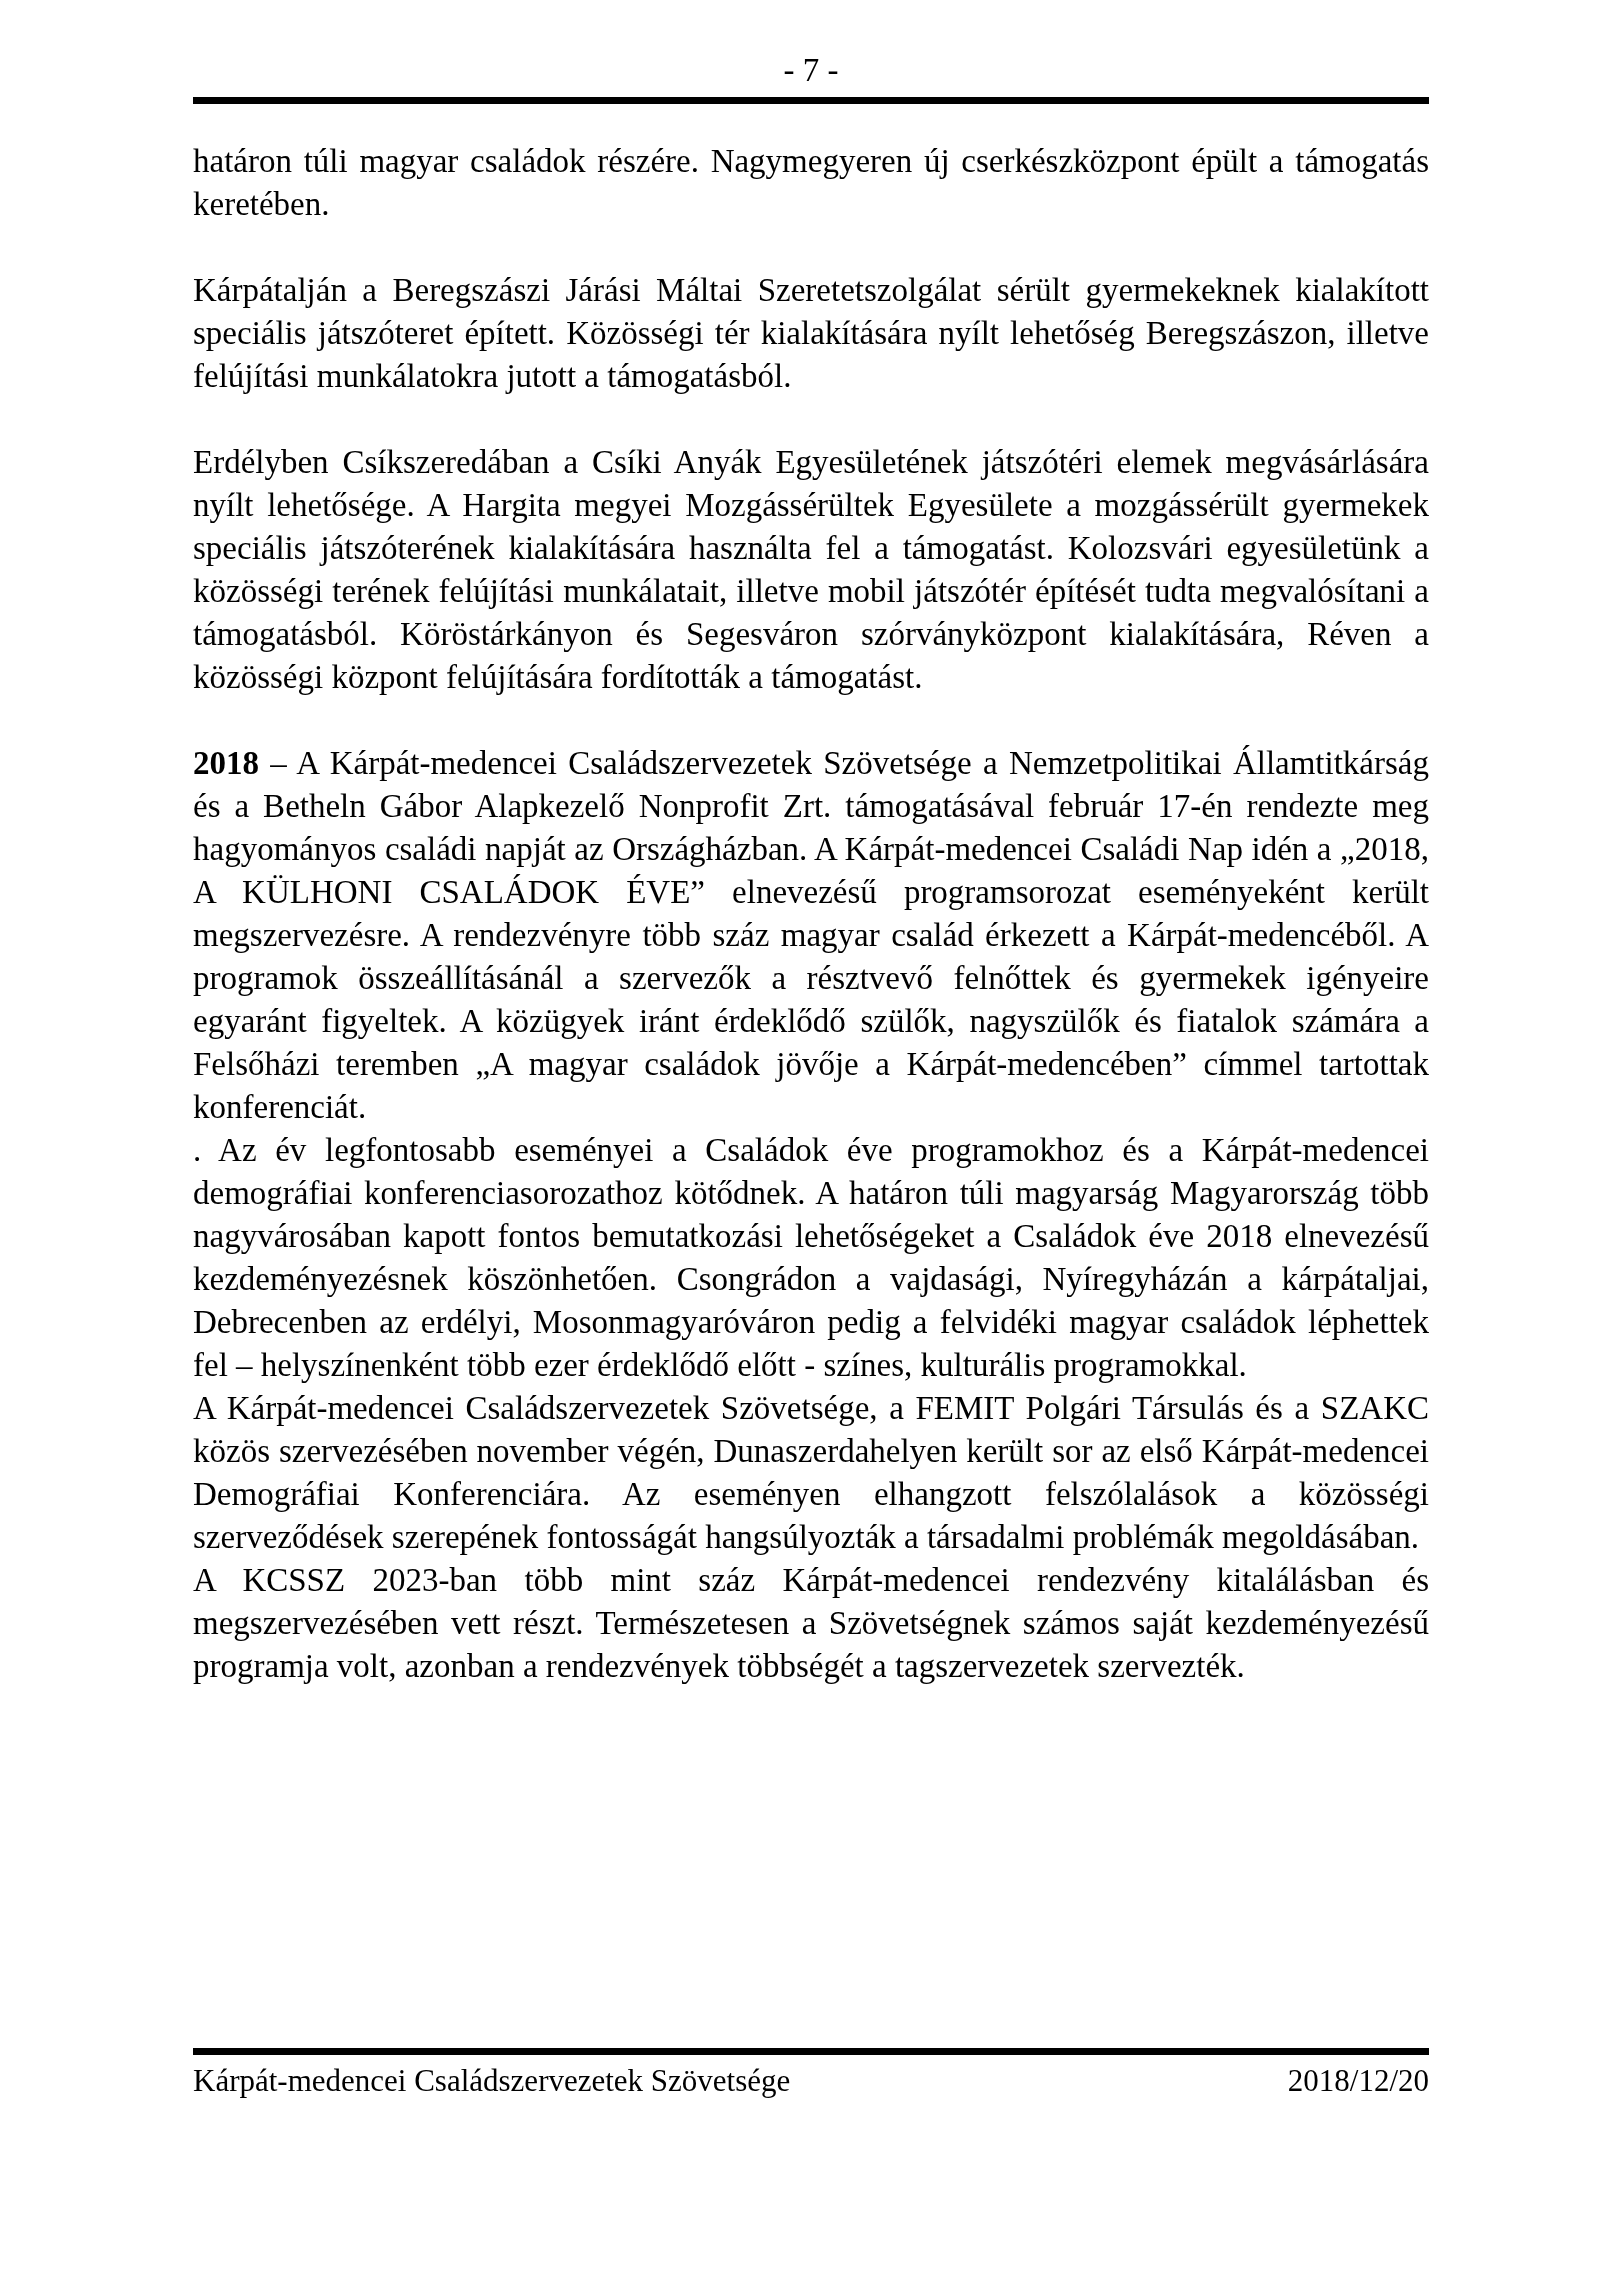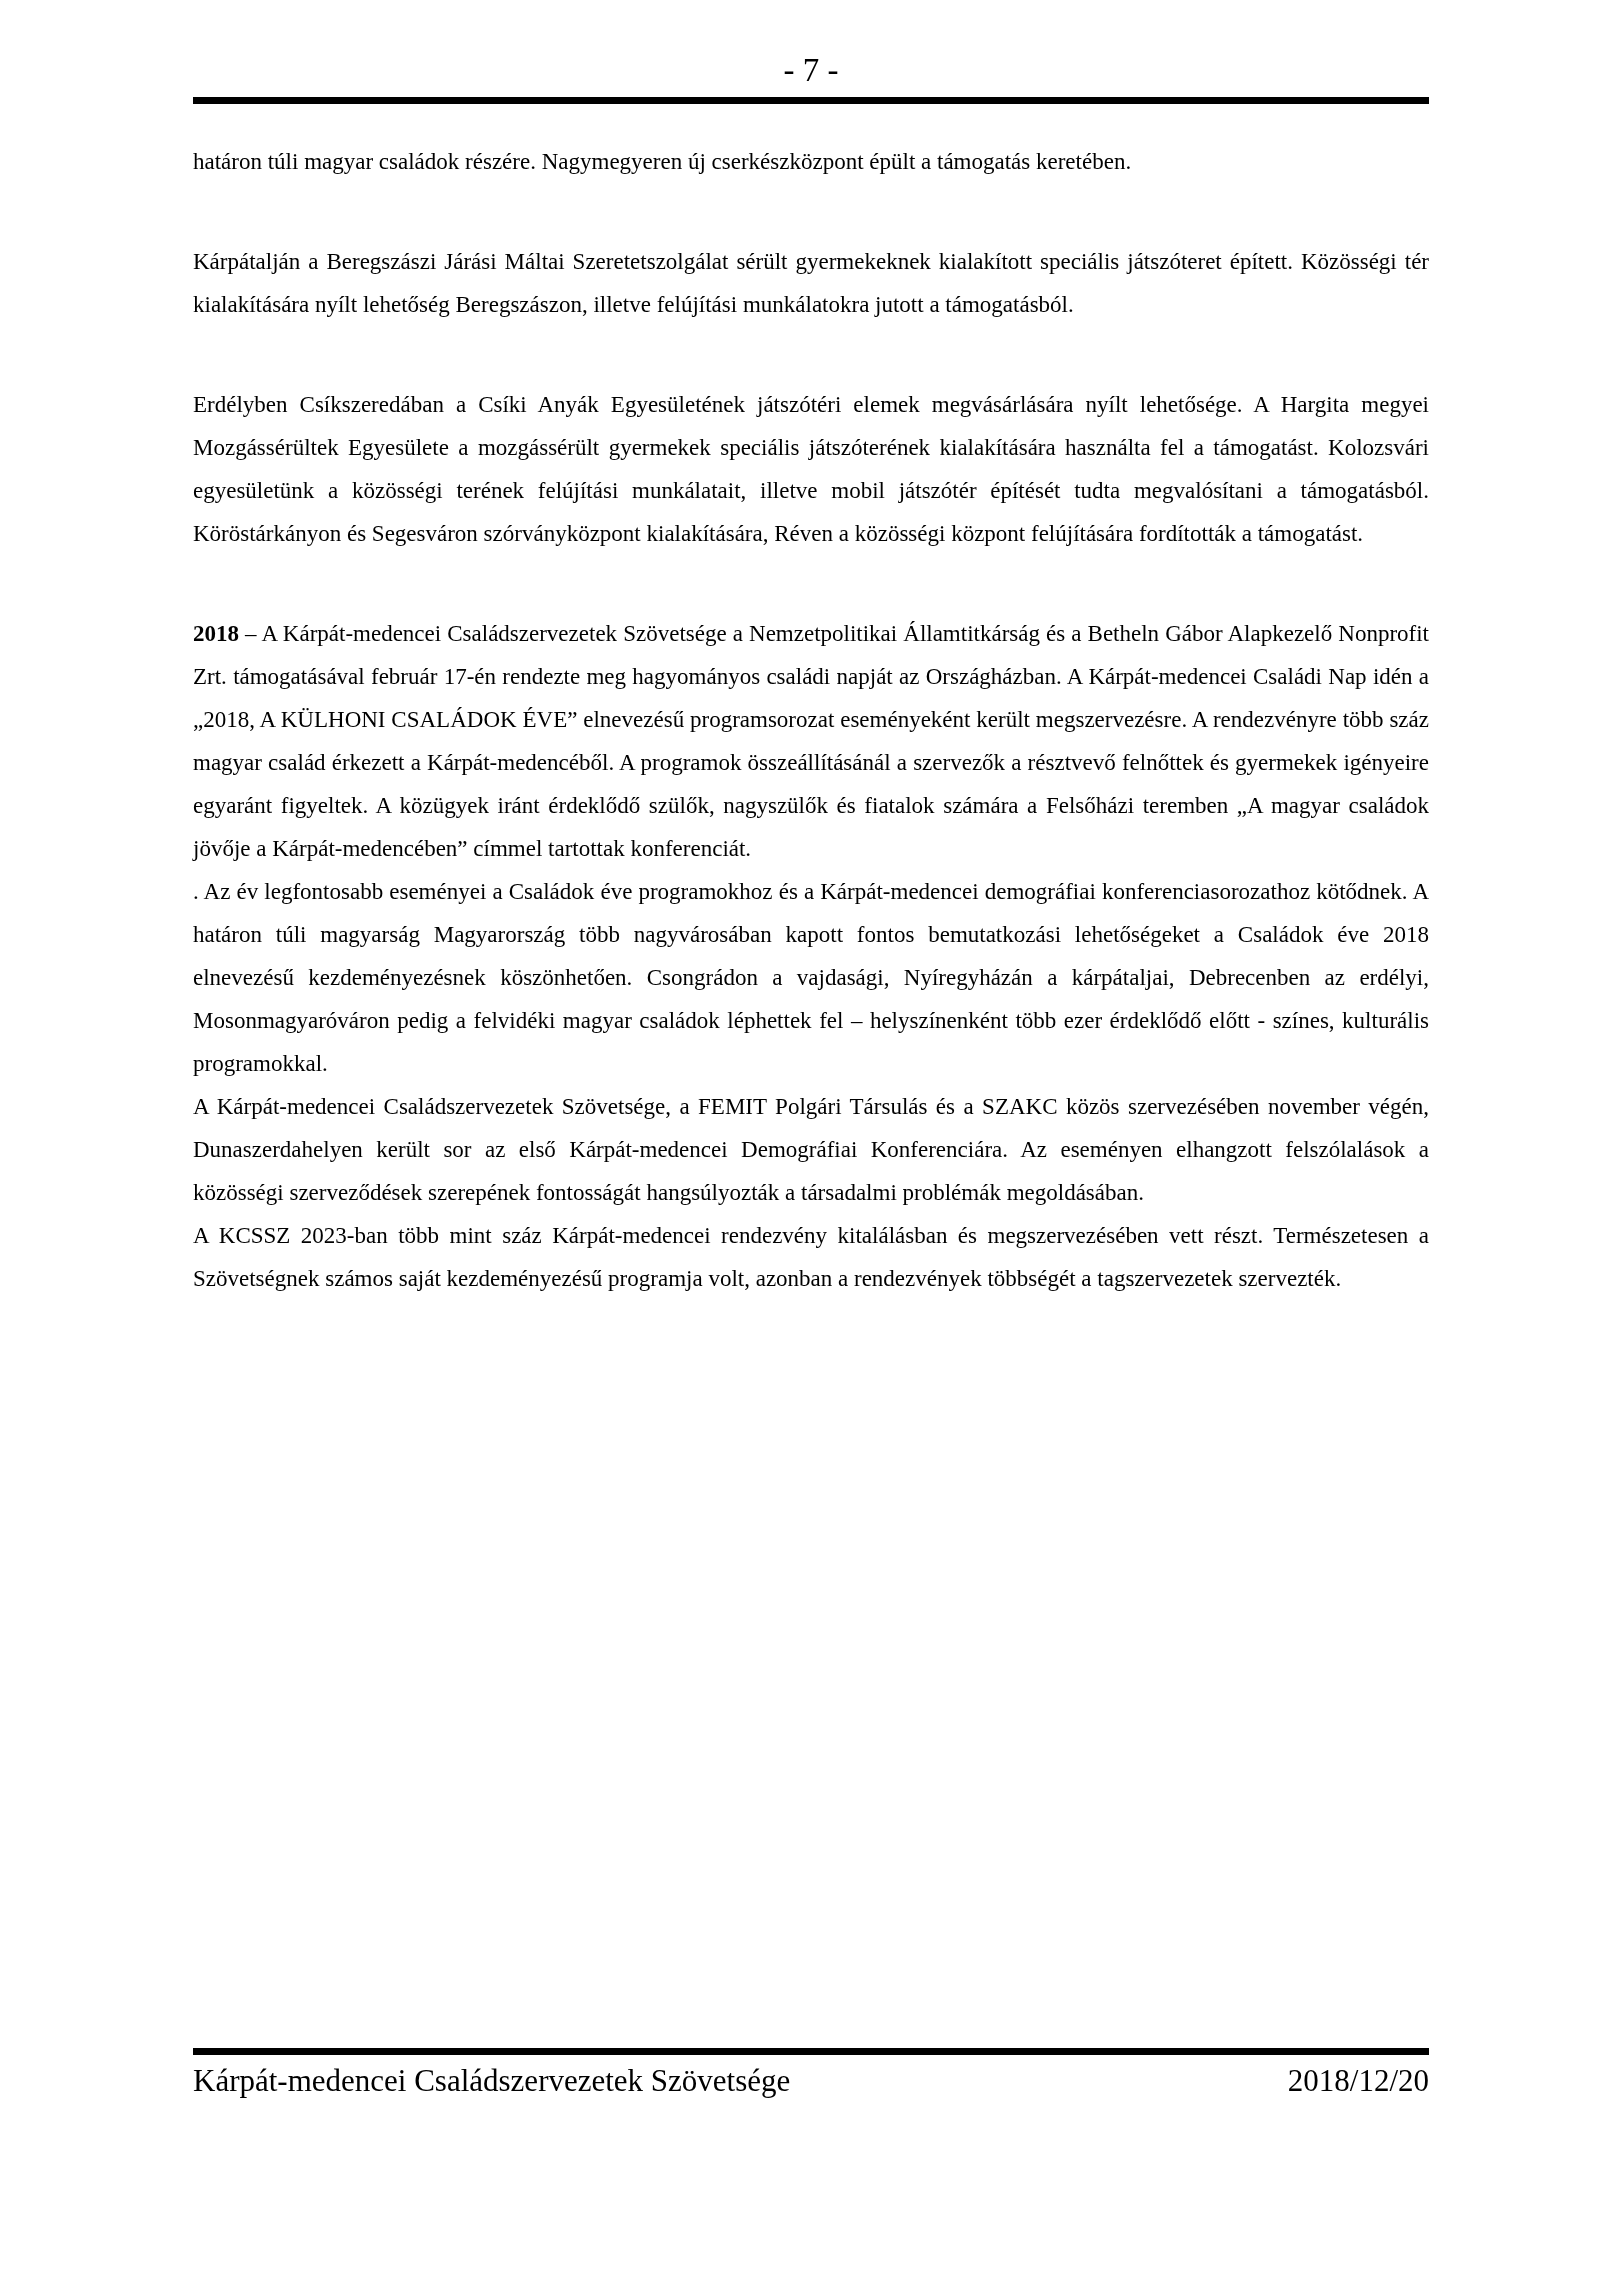--- a/index.html
+++ b/index.html
@@ -32,30 +32,30 @@
     height: 7.2px;
     background: #000000;
   }
   .rule-top { top: 97px; }
   .rule-bottom { top: 2048px; }
   .content {
     position: absolute;
     top: 140px;
     left: 193px;
     right: 193px;
-    font-size: 23px;
+    font-size: 33px;
     line-height: 43px;
     text-align: justify;
     hyphens: none;
   }
   .content p {
     margin: 0;
   }
   .content p.gap {
-    margin-top: 57px;
+    margin-top: 43px;
   }
   .bold-lead {
     font-weight: bold;
   }
   .footer {
     position: absolute;
     top: 2062px;
     left: 193px;
     right: 193px;
     display: flex;

